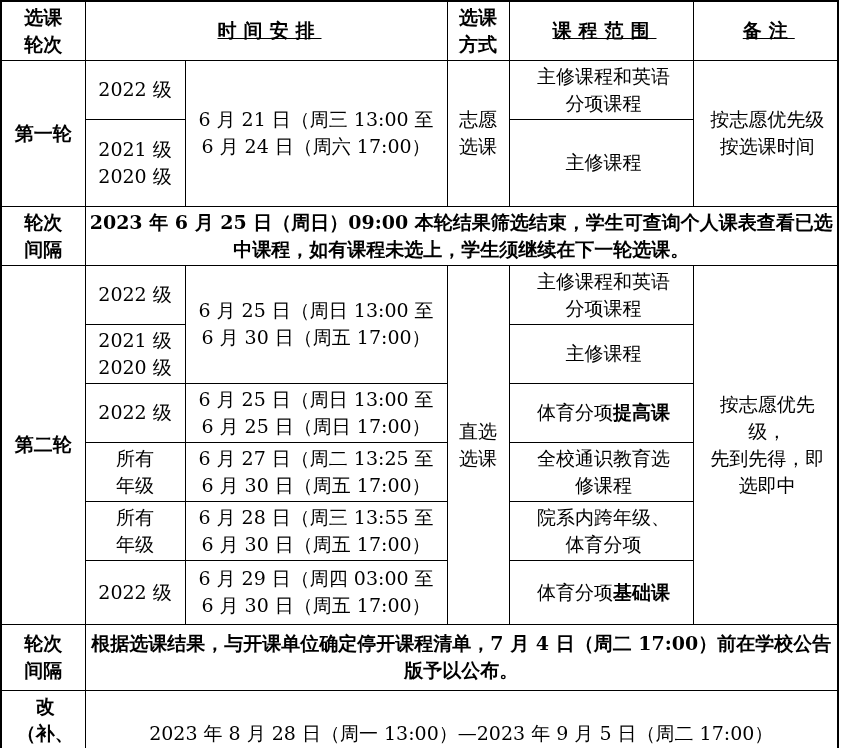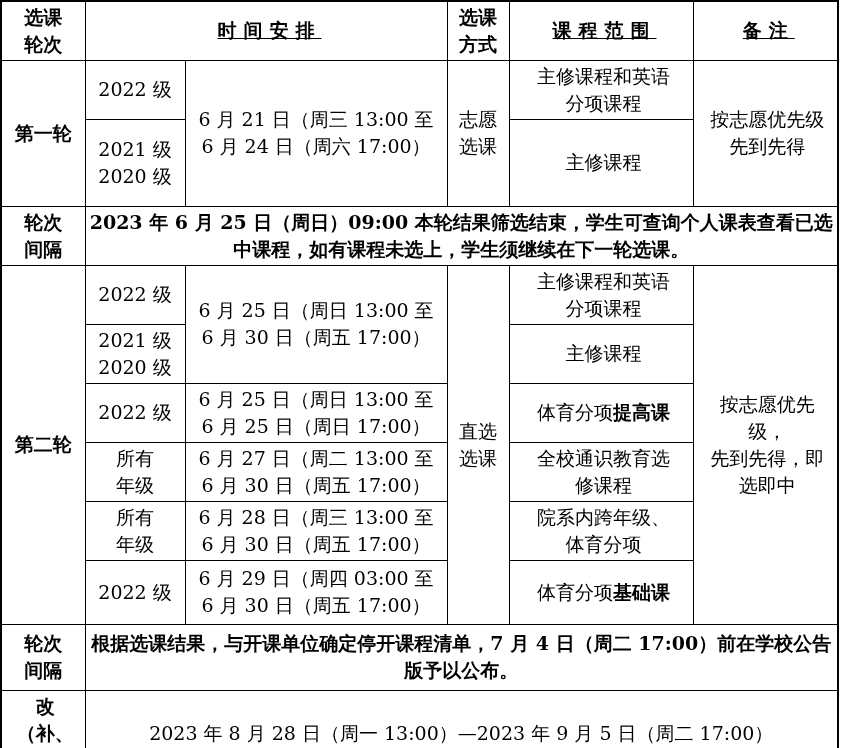--- a/index.html
+++ b/index.html
@@ -65,21 +65,21 @@
       <tr style="height:53px">
         <th rowspan="2">第一轮</th>
         <td>2022 级</td>
         <td rowspan="2" class="left pad-l pre">6 月 21 日（周三 13:00 至
 6 月 24 日（周六 17:00）</td>
         <td rowspan="2" class="pre">志愿
 选课</td>
         <td class="left pre" style="padding-left:9px">主修课程和英语
 分项课程</td>
         <td rowspan="2" class="left pre" style="padding-left:8px">按志愿优先级
-先到先得</td>
+按选课时间</td>
       </tr>
       <tr style="height:87px">
         <td class="pre">2021 级
 2020 级</td>
         <td class="left pre" style="padding-left:9px">主修课程</td>
       </tr>
 
       <tr style="height:59px">
         <th class="pre">轮次
 间隔</th>
@@ -106,29 +106,29 @@
       </tr>
       <tr style="height:53px">
         <td>2022 级</td>
         <td class="left pad-l pre">6 月 25 日（周日 13:00 至
 6 月 25 日（周日 17:00）</td>
         <td class="left" style="padding-left:9px"><span class="pre">体育分项</span><b class="seg">提高课</b></td>
       </tr>
       <tr style="height:54px">
         <td class="pre">所有
 年级</td>
-        <td class="left pad-l pre">6 月 27 日（周二 13:00 至
+        <td class="left pad-l pre">6 月 27 日（周二 13:25 至
 6 月 30 日（周五 17:00）</td>
         <td class="left" style="padding-left:9px"><span class="pre">全校通识教育选
 修课程</span><b class="seg"></b></td>
       </tr>
       <tr style="height:55px">
         <td class="pre">所有
 年级</td>
-        <td class="left pad-l pre">6 月 28 日（周三 13:00 至
+        <td class="left pad-l pre">6 月 28 日（周三 13:55 至
 6 月 30 日（周五 17:00）</td>
         <td class="left" style="padding-left:9px"><span class="pre">院系内跨年级、
 体育分项</span><b class="seg"></b></td>
       </tr>
       <tr style="height:64px">
         <td>2022 级</td>
         <td class="left pad-l pre">6 月 29 日（周四 03:00 至
 6 月 30 日（周五 17:00）</td>
         <td class="left" style="padding-left:9px"><span class="pre">体育分项</span><b class="seg">基础课</b></td>
       </tr>

